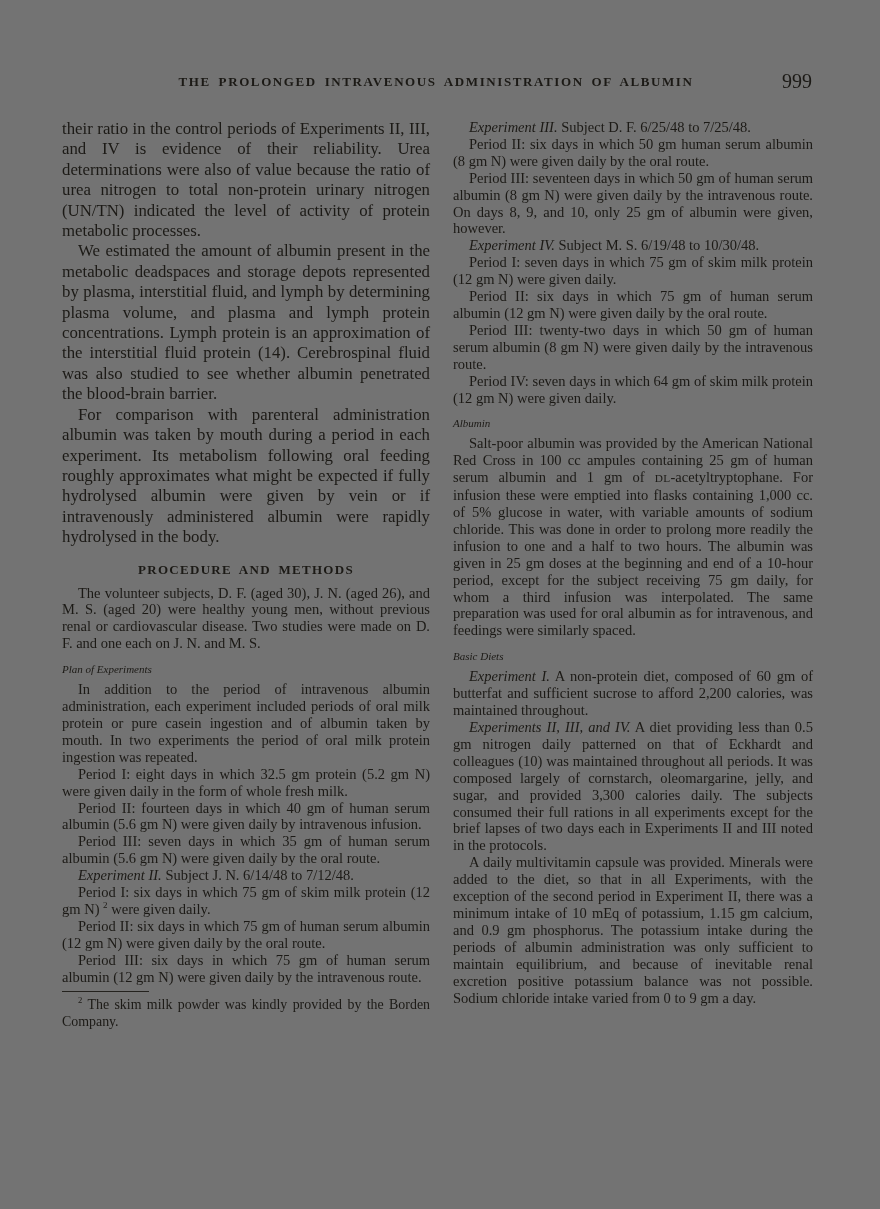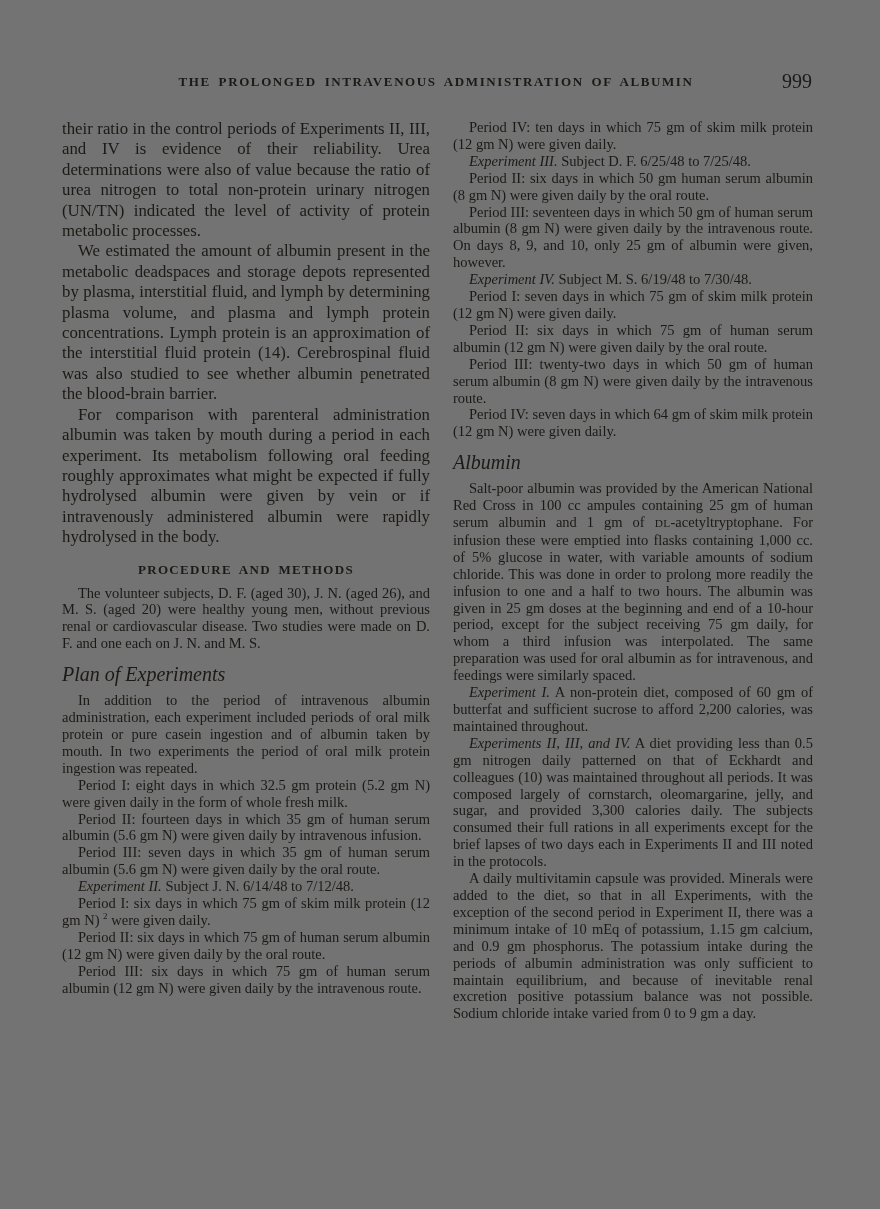--- a/index.html
+++ b/index.html
@@ -61,21 +61,21 @@
   h2.center-heading {
     margin: 14px 0 7px 0;
     text-align: center;
     font-size: 13px;
     font-weight: 700;
     letter-spacing: 1.3px;
     word-spacing: 3px;
   }
   h3.italic-heading {
     margin: 11px 0 6px 0;
-    font-size: 20px;
+    font-size: 11px;
     font-weight: 400;
     font-style: italic;
   }
   span.italic { font-style: italic; }
   span.smallcaps { font-size: 0.78em; letter-spacing: 0.4px; }
   sup { font-size: 0.62em; line-height: 0; }
 
   .footnote { margin-top: 6px; }
   .footnote-rule {
     width: 87px;
@@ -99,40 +99,46 @@
     <div class="col-left">
       <div>
           <p class="body"><span>their ratio in the control periods of Experiments II, III, and IV is evidence of their reliability. Urea determinations were also of value because the ratio of urea nitrogen to total non-protein urinary nitrogen (UN/TN) indicated the level of activity of protein metabolic processes.</span></p>
           <p class="body indent"><span>We estimated the amount of albumin present in the metabolic deadspaces and storage depots represented by plasma, interstitial fluid, and lymph by determining plasma volume, and plasma and lymph protein concentrations.  Lymph protein is an approximation of the interstitial fluid protein (14).  Cerebrospinal fluid was also studied to see whether albumin penetrated the blood-brain barrier.</span></p>
           <p class="body indent"><span>For comparison with parenteral administration albumin was taken by mouth during a period in each experiment.  Its metabolism following oral feeding roughly approximates what might be expected if fully hydrolysed albumin were given by vein or if intravenously administered albumin were rapidly hydrolysed in the body.</span></p>
           <h2 class="center-heading"><span>PROCEDURE AND METHODS</span></h2>
           <p class="small indent"><span>The volunteer subjects, D. F. (aged 30), J. N. (aged 26), and M. S. (aged 20) were healthy young men, without previous renal or cardiovascular disease.  Two studies were made on D. F. and one each on J. N. and M. S.</span></p>
           <h3 class="italic-heading"><span>Plan of Experiments</span></h3>
           <p class="small indent"><span>In addition to the period of intravenous albumin administration, each experiment included periods of oral milk protein or pure casein ingestion and of albumin taken by mouth.  In two experiments the period of oral milk protein ingestion was repeated.</span></p>
           <p class="small indent"><span>Period I: eight days in which 32.5 gm protein (5.2 gm N) were given daily in the form of whole fresh milk.</span></p>
-          <p class="small indent"><span>Period II: fourteen days in which 35 gm of human serum albumin (5.6 gm N) were given daily by intravenous infusion.</span></p>
+          <p class="small indent"><span>Period II: fourteen days in which 40 gm of human serum albumin (5.6 gm N) were given daily by intravenous infusion.</span></p>
           <p class="small indent"><span>Period III: seven days in which 35 gm of human serum albumin (5.6 gm N) were given daily by the oral route.</span></p>
           <p class="small indent"><span class="italic">Experiment II.</span><span>  Subject J. N.  6/14/48 to 7/12/48.</span></p>
           <p class="small indent"><span>Period I: six days in which 75 gm of skim milk protein (12 gm N) </span><sup>2</sup><span> were given daily.</span></p>
           <p class="small indent"><span>Period II: six days in which 75 gm of human serum albumin (12 gm N) were given daily by the oral route.</span></p>
           <p class="small indent"><span>Period III: six days in which 75 gm of human serum albumin (12 gm N) were given daily by the intravenous route.</span></p>
         </div>
+      <div class="footnote">
+        <div class="footnote-rule"></div>
+        <div>
+            <p class="footnote-text indent"><sup>2</sup><span> The skim milk powder was kindly provided by the Borden Company.</span></p>
+          </div>
+      </div>
     </div>
     <div class="col-right">
       <div>
-          <p class="small indent"><span>Period IV: ten days in which 75 gm of skim milk protein (12 gm N) were given daily.</span></p>
           <p class="small indent"><span class="italic">Experiment III.</span><span>  Subject D. F.  6/25/48 to 7/25/48.</span></p>
           <p class="small indent"><span>Period II: six days in which 50 gm human serum albumin (8 gm N) were given daily by the oral route.</span></p>
           <p class="small indent"><span>Period III: seventeen days in which 50 gm of human serum albumin (8 gm N) were given daily by the intravenous route.  On days 8, 9, and 10, only 25 gm of albumin were given, however.</span></p>
-          <p class="small indent"><span class="italic">Experiment IV.</span><span>  Subject M. S.  6/19/48 to 7/30/48.</span></p>
+          <p class="small indent"><span class="italic">Experiment IV.</span><span>  Subject M. S.  6/19/48 to 10/30/48.</span></p>
           <p class="small indent"><span>Period I: seven days in which 75 gm of skim milk protein (12 gm N) were given daily.</span></p>
           <p class="small indent"><span>Period II: six days in which 75 gm of human serum albumin (12 gm N) were given daily by the oral route.</span></p>
           <p class="small indent"><span>Period III: twenty-two days in which 50 gm of human serum albumin (8 gm N) were given daily by the intravenous route.</span></p>
           <p class="small indent"><span>Period IV: seven days in which 64 gm of skim milk protein (12 gm N) were given daily.</span></p>
           <h3 class="italic-heading"><span>Albumin</span></h3>
           <p class="small indent"><span>Salt-poor albumin was provided by the American National Red Cross in 100 cc ampules containing 25 gm of human serum albumin and 1 gm of </span><span class="smallcaps">DL</span><span>-acetyltryptophane. For infusion these were emptied into flasks containing 1,000 cc. of 5% glucose in water, with variable amounts of sodium chloride.  This was done in order to prolong more readily the infusion to one and a half to two hours. The albumin was given in 25 gm doses at the beginning and end of a 10-hour period, except for the subject receiving 75 gm daily, for whom a third infusion was interpolated.  The same preparation was used for oral albumin as for intravenous, and feedings were similarly spaced.</span></p>
+          <h3 class="italic-heading"><span>Basic Diets</span></h3>
           <p class="small indent"><span class="italic">Experiment I.</span><span>  A non-protein diet, composed of 60 gm of butterfat and sufficient sucrose to afford 2,200 calories, was maintained throughout.</span></p>
           <p class="small indent"><span class="italic">Experiments II, III, and IV.</span><span>  A diet providing less than 0.5 gm nitrogen daily patterned on that of Eckhardt and colleagues (10) was maintained throughout all periods.  It was composed largely of cornstarch, oleomargarine, jelly, and sugar, and provided 3,300 calories daily.  The subjects consumed their full rations in all experiments except for the brief lapses of two days each in Experiments II and III noted in the protocols.</span></p>
           <p class="small indent"><span>A daily multivitamin capsule was provided.  Minerals were added to the diet, so that in all Experiments, with the exception of the second period in Experiment II, there was a minimum intake of 10 mEq of potassium, 1.15 gm calcium, and 0.9 gm phosphorus.  The potassium intake during the periods of albumin administration was only sufficient to maintain equilibrium, and because of inevitable renal excretion positive potassium balance was not possible.  Sodium chloride intake varied from 0 to 9 gm a day.</span></p>
         </div>
     </div>
   </div>
 </div>
 
 </body></html>

